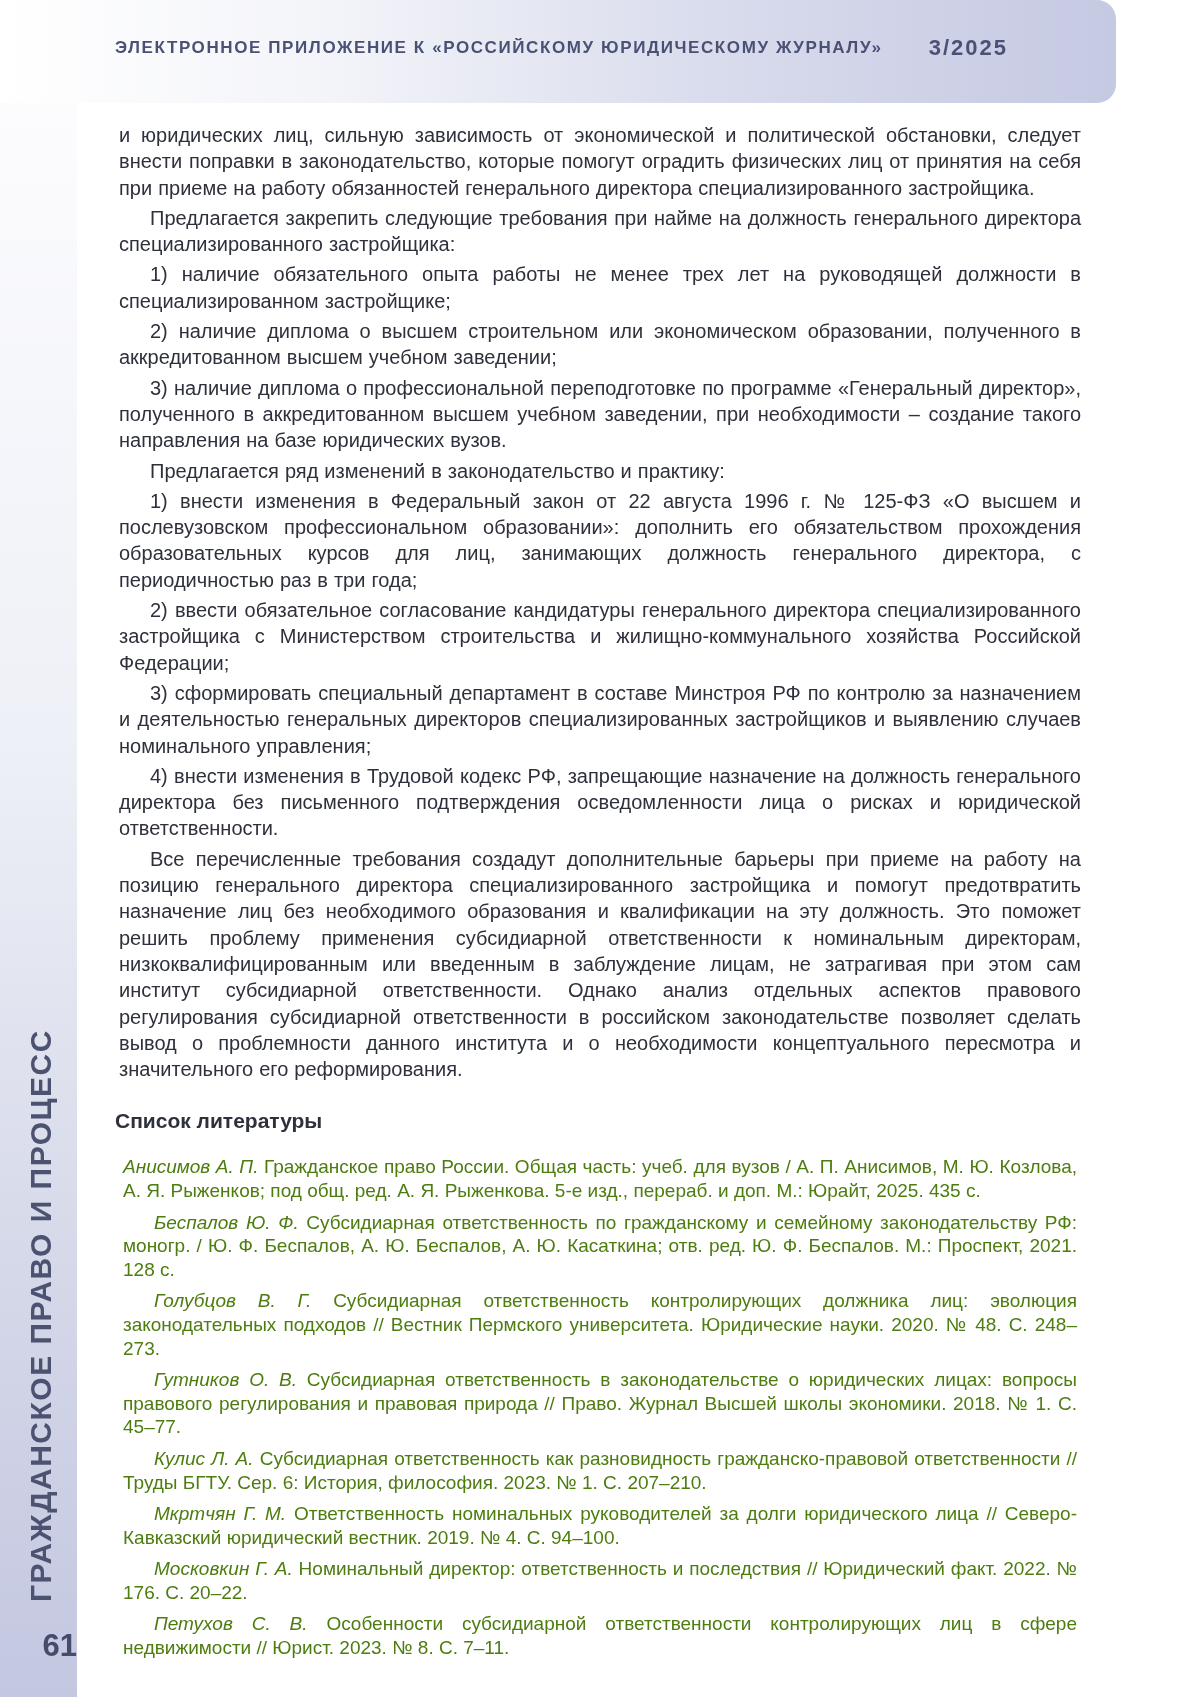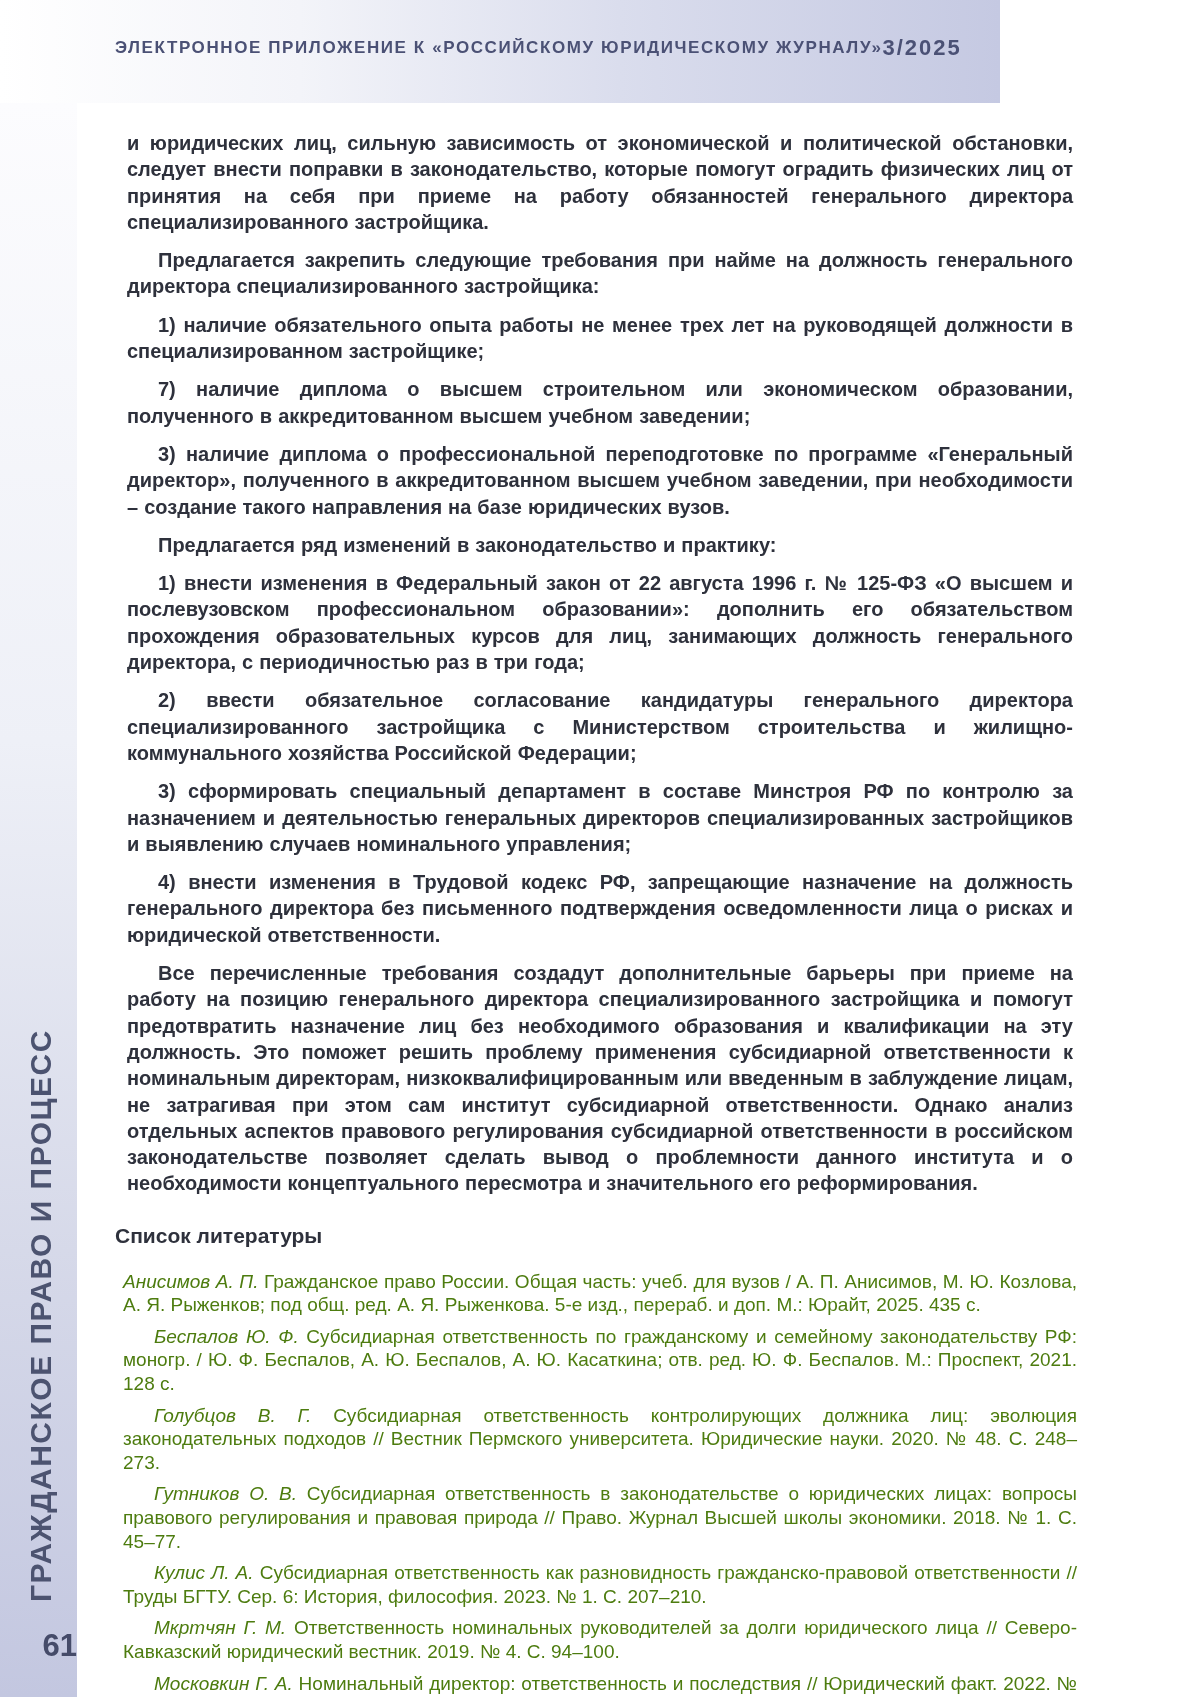--- a/index.html
+++ b/index.html
@@ -5,25 +5,26 @@
   html,body { margin:0; padding:0; }
   body {
     width:1200px; height:1697px;
     background:#ffffff;
     font-family:"Liberation Sans","DejaVu Sans",sans-serif;
     position:relative;
     overflow:hidden;
   }
   .header-band {
     position:absolute; top:0; left:0;
-    width:1000px; height:103px;
+    width:1116px; height:103px;
     background:linear-gradient(to right,#ffffff 0%,#f3f4f9 30%,#dadded 62%,#c5c9e2 100%);
     box-sizing:border-box;
     display:flex; align-items:center; justify-content:space-between;
-    padding:0 55px 8px 115px;
+    padding:0 108px 8px 115px;
+    border-radius:19px;
   }
   .header-title {
     color:#4b5175; font-weight:bold; font-size:17px;
     letter-spacing:1.6px; white-space:nowrap;
   }
   .header-issue {
     color:#4b5175; font-weight:bold; font-size:22px;
     letter-spacing:2px;
   }
   .sidebar {
@@ -43,26 +44,25 @@
   .page-number {
     position:absolute; left:0; bottom:33px;
     width:77px; text-align:right;
     font-size:31px; font-weight:bold;
     color:#454b69;
   }
   .content {
     position:absolute; left:115px; top:118px; width:970px;
   }
   .para {
-    margin:12px;
+    margin:4px;
     text-align:justify;
     font-size:20px; line-height:26.3px;
     color:#2e313c;
     word-spacing:0.5px;
-    font-weight:bold;
   }
   .para.indent { text-indent:31px; }
   .refs-heading {
     margin:27px 0 22px 0;
     font-size:21px; font-weight:bold;
     color:#2e313c;
   }
   .ref {
     margin:8px;
     text-align:justify;
@@ -83,21 +83,21 @@
 <aside class="sidebar">
   <div class="section-label">ГРАЖДАНСКОЕ ПРАВО И ПРОЦЕСС</div>
   <div class="page-number">61</div>
 </aside>
 
 <main class="content">
   <div id="paragraphs">
       <p class="para">и юридических лиц, сильную зависимость от экономической и политической обстановки, следует внести поправки в законодательство, которые помогут оградить физических лиц от принятия на себя при приеме на работу обязанностей генерального директора специализированного застройщика.</p>
       <p class="para indent">Предлагается закрепить следующие требования при найме на должность генерального директора специализированного застройщика:</p>
       <p class="para indent">1) наличие обязательного опыта работы не менее трех лет на руководящей должности в специализированном застройщике;</p>
-      <p class="para indent">7) наличие диплома о высшем строительном или экономическом образовании, полученного в аккредитованном высшем учебном заведении;</p>
+      <p class="para indent">2) наличие диплома о высшем строительном или экономическом образовании, полученного в аккредитованном высшем учебном заведении;</p>
       <p class="para indent">3) наличие диплома о профессиональной переподготовке по программе «Генеральный директор», полученного в аккредитованном высшем учебном заведении, при необходимости – создание такого направления на базе юридических вузов.</p>
       <p class="para indent">Предлагается ряд изменений в законодательство и практику:</p>
       <p class="para indent">1) внести изменения в Федеральный закон от 22 августа 1996 г. № 125-ФЗ «О высшем и послевузовском профессиональном образовании»: дополнить его обязательством прохождения образовательных курсов для лиц, занимающих должность генерального директора, с периодичностью раз в три года;</p>
       <p class="para indent">2) ввести обязательное согласование кандидатуры генерального директора специализированного застройщика с Министерством строительства и жилищно-коммунального хозяйства Российской Федерации;</p>
       <p class="para indent">3) сформировать специальный департамент в составе Минстроя РФ по контролю за назначением и деятельностью генеральных директоров специализированных застройщиков и выявлению случаев номинального управления;</p>
       <p class="para indent">4) внести изменения в Трудовой кодекс РФ, запрещающие назначение на должность генерального директора без письменного подтверждения осведомленности лица о рисках и юридической ответственности.</p>
       <p class="para indent">Все перечисленные требования создадут дополнительные барьеры при приеме на работу на позицию генерального директора специализированного застройщика и помогут предотвратить назначение лиц без необходимого образования и квалификации на эту должность. Это поможет решить проблему применения субсидиарной ответственности к номинальным директорам, низкоквалифицированным или введенным в заблуждение лицам, не затрагивая при этом сам институт субсидиарной ответственности. Однако анализ отдельных аспектов правового регулирования субсидиарной ответственности в российском законодательстве позволяет сделать вывод о проблемности данного института и о необходимости концептуального пересмотра и значительного его реформирования.</p>
     </div>
   <h2 class="refs-heading">Список литературы</h2>
   <div id="references">

